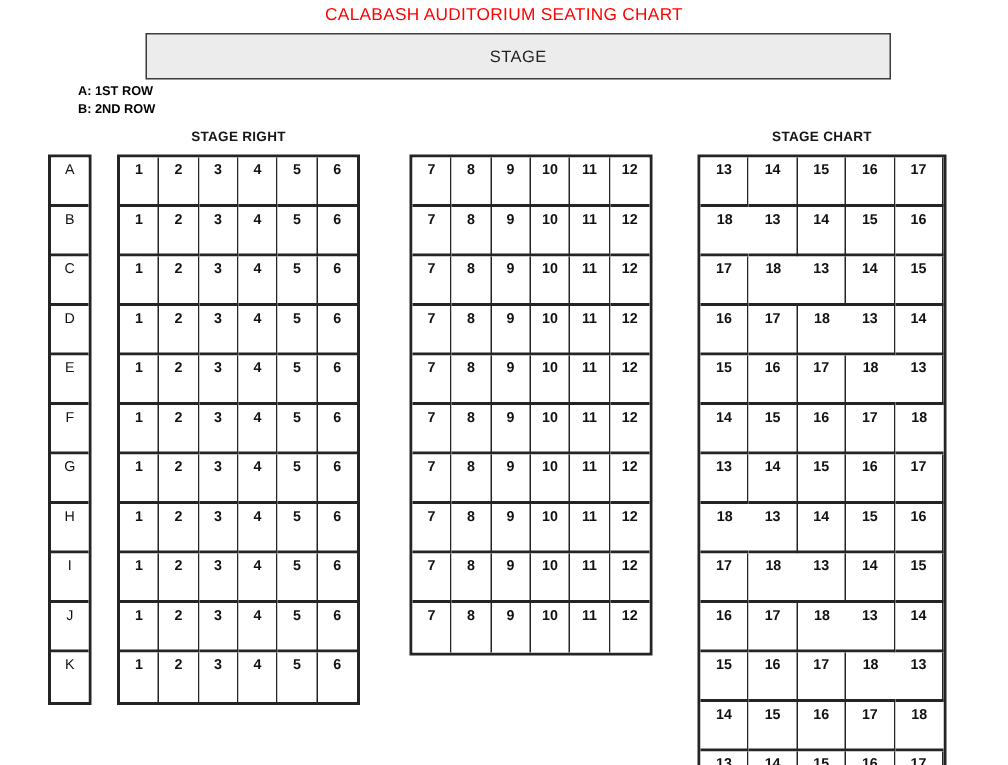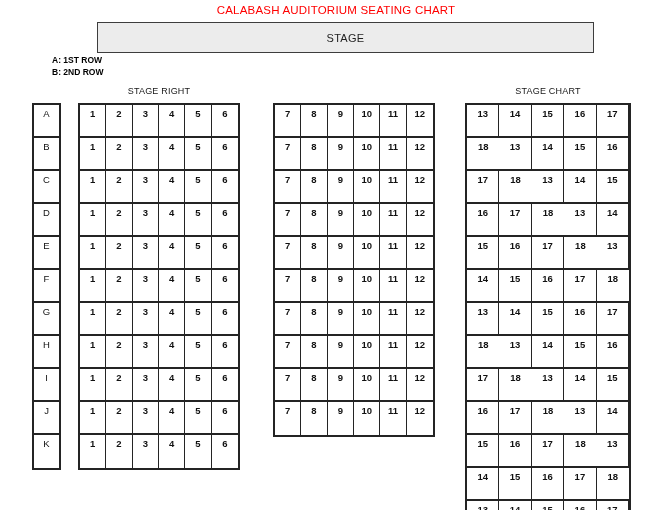--- a/index.html
+++ b/index.html
@@ -53,21 +53,21 @@
     color: #000000;
     white-space: nowrap;
     margin-left: 27px;
   }
   .legend-line { display: block; }
   .section-header {
     position: absolute;
     top: 86px;
     text-align: center;
     font-size: 9px;
-    font-weight: 400;
+    font-weight: 700;
     color: #161616;
     letter-spacing: 0.2px;
   }
   #hdr-stage-right { left: 78px;  width: 162px; }
   #hdr-center      { left: 273px; width: 162px; }
   #hdr-stage-left  { left: 465px; width: 166px; }
 
   .grid {
     position: absolute;
     top: 103px;

